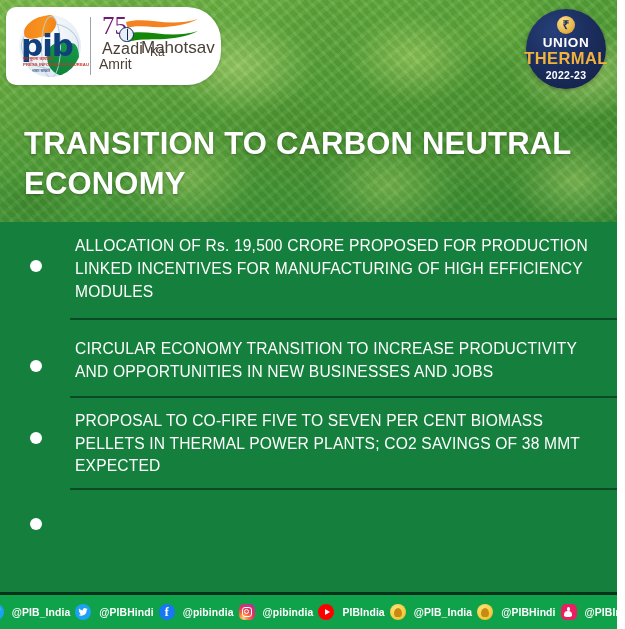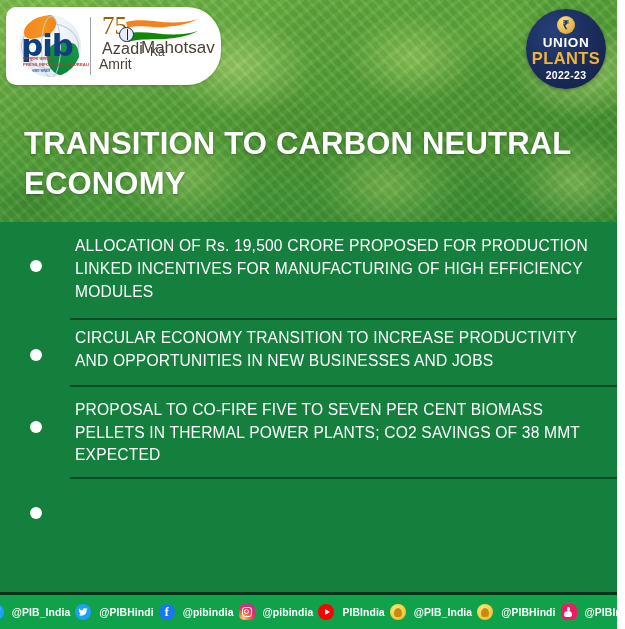--- a/index.html
+++ b/index.html
@@ -167,21 +167,21 @@
     position: relative;
     width: 120px; height: 70px;
     flex: none;
   }
   .azadi-75 {
     position: absolute;
     left: 4px; top: 2px;
     font-family: "Liberation Serif", serif;
     font-size: 25px;
     font-weight: 400;
-    color: #a16207;
+    color: #701a75;
     line-height: 1;
   }
   .azadi-flag {
     position: absolute;
     left: 26px; top: 5px;
     width: 76px; height: 30px;
   }
   .azadi-chakra {
     position: absolute;
     left: 21px; top: 16px;
@@ -324,21 +324,21 @@
   }
   .divider {
     height: 2px;
     background: #0a4a24;
     margin-left: 70px;
     margin-right: 0;
   }
 
   .b1 { padding-top: 13px; }
   .b1 .bullet-dot { margin-top: 25px; }
-  .b2 { padding-top: 7px; }
+  .b2 { padding-top: 18px; }
   .b2 .bullet-dot { margin-top: 22px; }
   .b3 { padding-top: 12px; }
   .b3 .bullet-dot { margin-top: 22px; }
   .b4 { padding-top: 15px; }
   .b4 .bullet-dot { margin-top: 13px; }
 
   .gap1 { height: 14px; }
   .gap2 { height: 12px; }
   .gap3 { height: 10px; }
 
@@ -459,21 +459,21 @@
       <div class="az-line1">Azadi</div>
       <div class="az-ka">Ka</div>
       <div class="az-line2">Amrit</div>
       <div class="az-maho">Mahotsav</div>
     </div>
   </div>
 
   <div class="budget-badge">
     <div class="rupee-coin">₹</div>
     <div class="bb-union">UNION</div>
-    <div class="bb-budget">PLANTS</div>
+    <div class="bb-budget">THERMAL</div>
     <div class="bb-year">2022-23</div>
   </div>
 
   <div class="poster-title">TRANSITION TO CARBON NEUTRAL ECONOMY</div>
 
   <div class="body-panel">
 
     <div class="bullet-row b1">
       <div class="bullet-dot"></div>
       <div class="bullet-text">ALLOCATION OF Rs. 19,500 CRORE PROPOSED FOR PRODUCTION LINKED INCENTIVES FOR MANUFACTURING OF HIGH EFFICIENCY MODULES</div>

